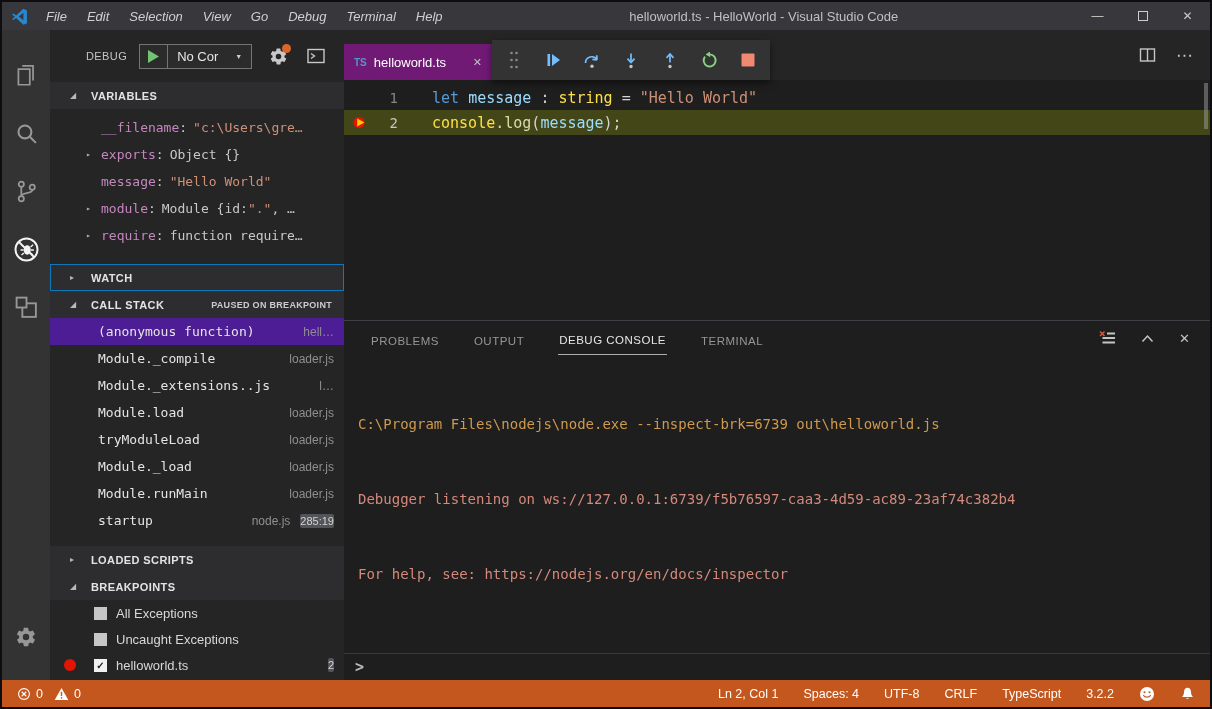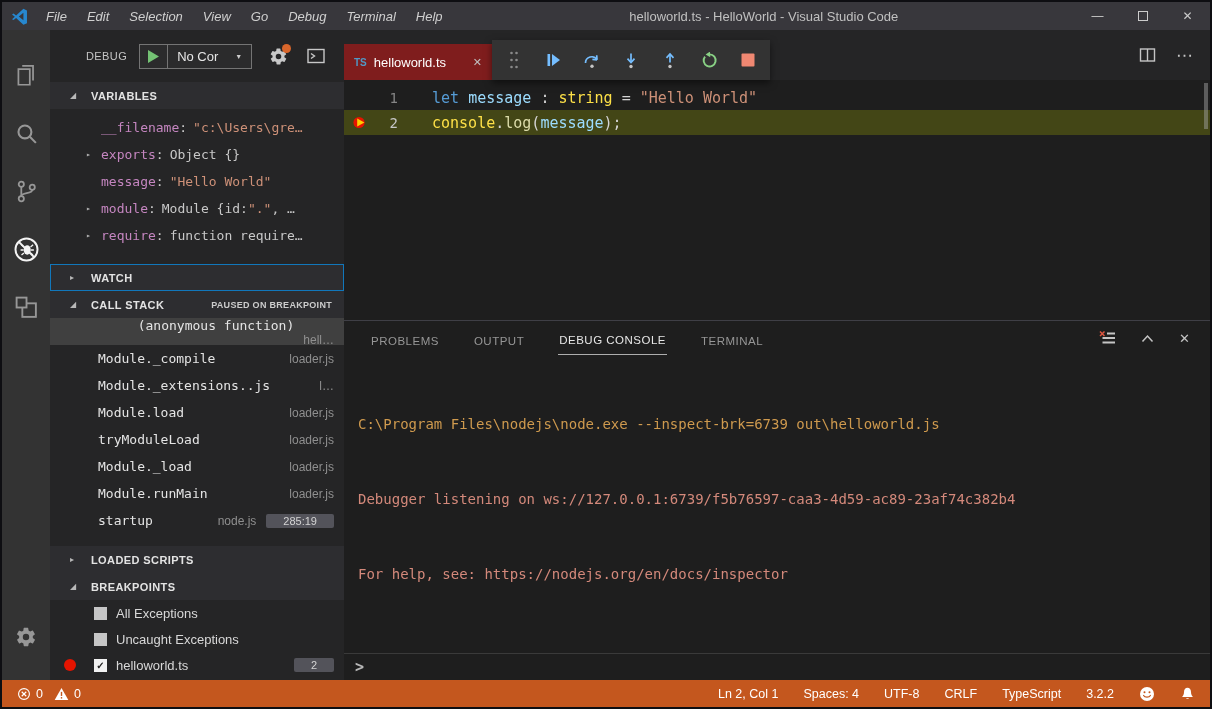--- a/index.html
+++ b/index.html
@@ -47,35 +47,35 @@
   .var-row, .stack-row { height:27px; display:flex; align-items:center; font-family:"DejaVu Sans Mono", monospace; font-size:13px; white-space:nowrap; overflow:hidden; }
   .var-row { padding-left:36px; }
   .var-tw { width:15px; font-size:8px; color:#aeaeae; flex:0 0 auto; }
   .var-name { color:#c586c0; }
   .v-colon { color:#cccccc; padding-right:6px; }
   .v-str { color:#ce9178; }
   .v-obj { color:#c8c8c8; }
   .gap8 { height:9px; flex:0 0 auto; }
   .stack-rows { flex:0 0 auto; }
   .stack-row { padding:0 10px 0 48px; color:#e4e4e4; }
-  .stack-row.selected { background:#404040;flex-direction:column; }
+  .stack-row.selected { background:#4c1d95; }
   .stack-file { margin-left:auto; font-family:"Liberation Sans",sans-serif; font-size:12px; color:#8f8f8f; }
-  .badge { background:#53535a; color:#d4d4d4; font-family:"Liberation Sans",sans-serif; font-size:11px; padding:1px 17px; border-radius:2px; margin-left:10px; }
+  .badge { background:#53535a; color:#d4d4d4; font-family:"Liberation Sans",sans-serif; font-size:11px; padding:1px 0; border-radius:2px; margin-left:10px; }
   .filler { flex:0 0 12px; }
   .bp-rows { flex:0 0 auto; }
   .bp-row { height:26px; display:flex; align-items:center; padding:0 10px 0 44px; position:relative; font-size:13px; color:#d8d8d8; }
   .bp-dot { position:absolute; left:14px; top:50%; margin-top:-6px; width:12px; height:12px; border-radius:50%; background:#e51400; }
   .cb { width:13px; height:13px; background:#c6c6c6; margin-right:9px; flex:0 0 auto; display:flex; align-items:center; justify-content:center; }
   .cb.checked { background:#f2f2f2; color:#1e1e1e; font-size:10px; font-weight:bold; }
   .bp-badge { margin-left:auto; }
   .side-end { flex:1; }
   
   .editor-col { flex:1; min-width:0; display:flex; flex-direction:column; background:#1e1e1e; }
   .editor-header { height:50px; flex:0 0 auto; background:#252526; position:relative; }
-  .tab { position:absolute; left:0; bottom:0; height:36px; width:148px; background:#7f1d1d; display:flex; align-items:center; padding:0 10px; gap:7px; color:#ffffff; font-size:13px; }
+  .tab { position:absolute; left:0; bottom:0; height:36px; width:148px; background:#701a75; display:flex; align-items:center; padding:0 10px; gap:7px; color:#ffffff; font-size:13px; }
   .ts-icon { color:#5198c5; font-size:10px; font-weight:bold; }
   .tab-close { margin-left:auto; color:#c0c0c0; font-size:11px; }
   .editor-actions { position:absolute; right:16px; top:0; height:100%; display:flex; align-items:center; gap:20px; color:#c5c5c5; }
   .more-dots { font-size:17px; letter-spacing:1px; color:#c5c5c5; }
   .debug-toolbar { position:absolute; left:148px; top:10px; height:40px; background:#333333; box-shadow:0 3px 7px rgba(0,0,0,.5); display:flex; align-items:center; padding:0 12px; gap:19px; z-index:5; }
   .dtb { display:flex; align-items:center; justify-content:center; width:20px; height:24px; }
   
   .code-area { flex:0 0 240px; position:relative; font-family:"DejaVu Sans Mono", monospace; font-size:15px; padding-top:5px; }
   .code-row { height:25px; display:flex; align-items:center; }
   .code-row.current { background:#434616; }

